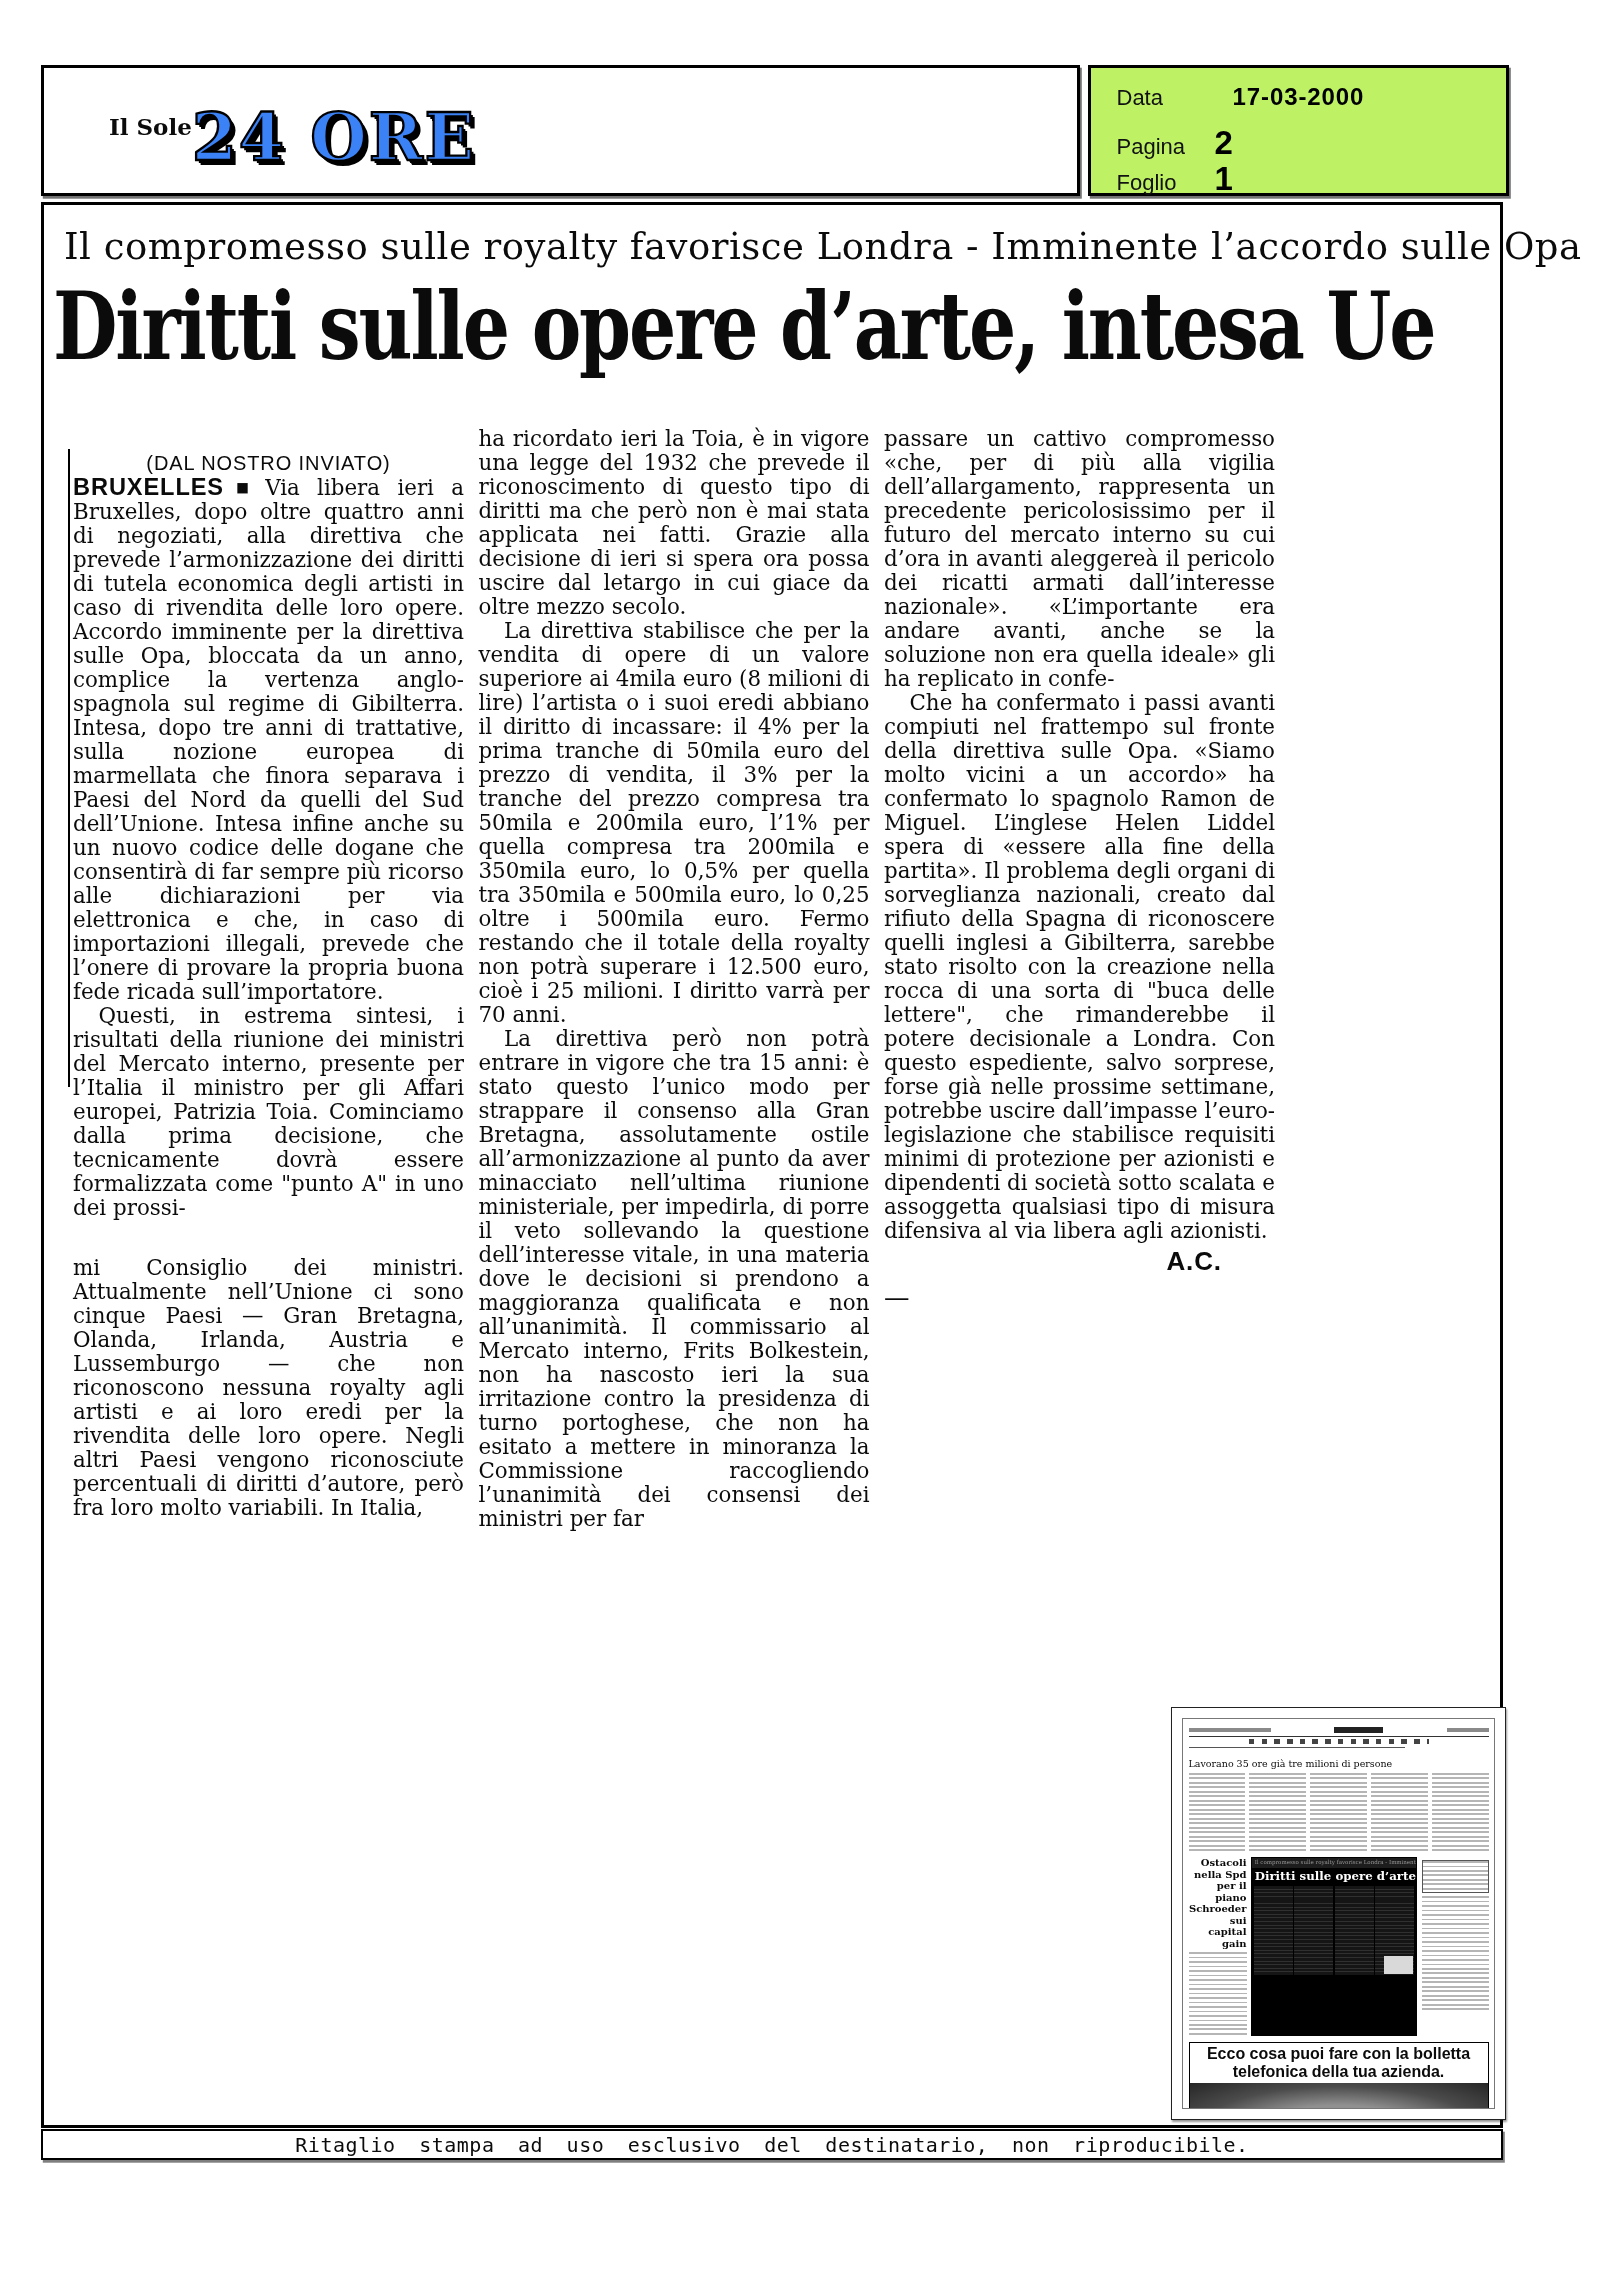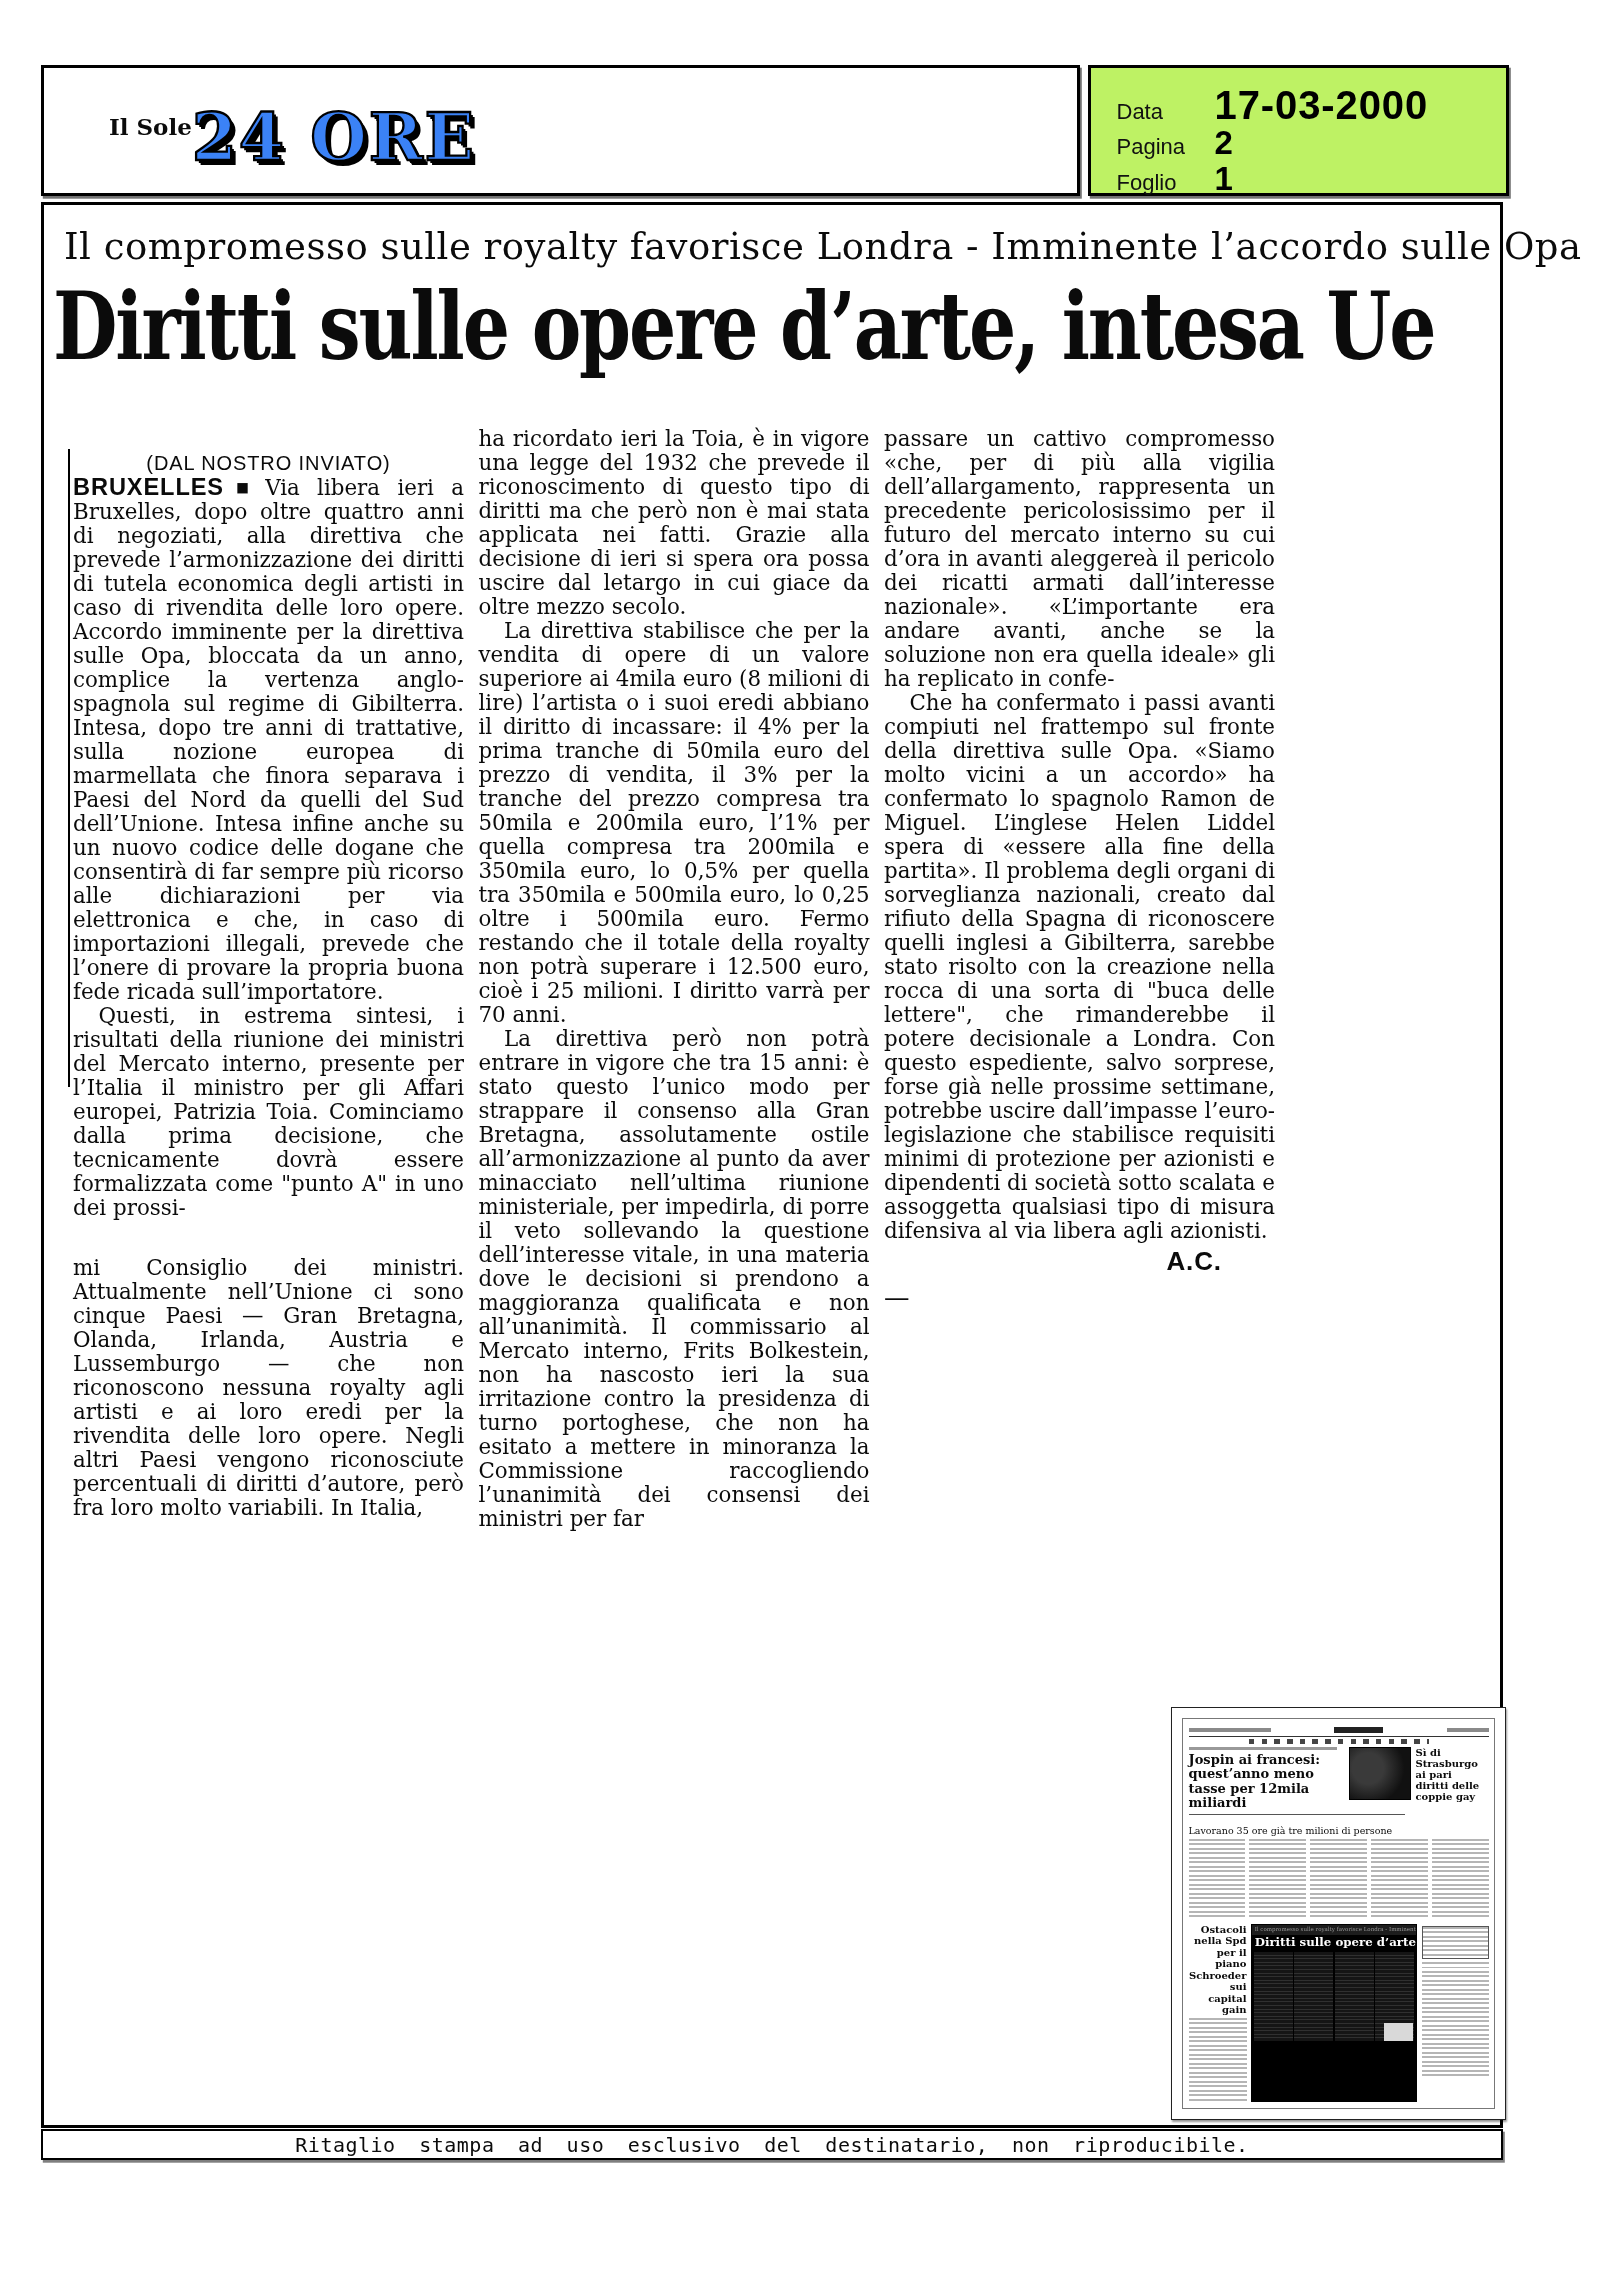--- a/index.html
+++ b/index.html
@@ -28,21 +28,21 @@
     margin-top:20px;
   }
   .meta-box{
     left:1088px;top:65px;width:415px;height:125px;
     border:3.6px solid #000;background:#bef264;box-shadow:1.8px 2.7px 0 rgba(0,0,0,.55);
     font-family:"Liberation Sans",sans-serif;
   }
   .meta-row{position:absolute;left:25.5px;display:flex;align-items:baseline;}
   .meta-row .lbl{width:98px;font-size:22px;color:#111;}
   .meta-row .val{font-weight:bold;color:#000;}
-  .meta-row.r1{top:14.5px;}  .meta-row.r1 .val{font-size:40px;letter-spacing:0.9px;}
+  .meta-row.r1{top:14.5px;}  .meta-row.r1 .val{font-size:24px;letter-spacing:0.9px;margin-left:18px;}
   .meta-row.r2{top:56px;}  .meta-row.r2 .val{font-size:33px;}
   .meta-row.r3{top:92px;} .meta-row.r3 .val{font-size:33px;}
 
   
   .article-box{
     left:41px;top:202px;width:1456px;height:1920px;
     border:3.6px solid #000;background:#fff;
   }
   .kicker{
     position:absolute;left:20px;top:20px;width:1418px;
@@ -201,28 +201,20 @@
   <div class="thumb">
     <div class="mini">
 
       <div class="mini-masthead">
         <div class="bar b1"></div>
         <div class="bar b2"></div>
         <div class="bar b3"></div>
       </div>
       <div class="mini-dashrow"></div>
 
-      <div class="mini-top">
-        <div class="mini-h1wrap">
-          <div class="mini-kickerline"></div>
-          <p class="mini-h1">Jospin ai francesi: quest’anno meno tasse per 12mila miliardi</p>
-        </div>
-        <div class="mini-photo"></div>
-        <p class="mini-hr">Sì di Strasburgo ai pari diritti delle coppie gay</p>
-      </div>
 
       <div class="mini-sub">Lavorano 35 ore già tre milioni di persone</div>
 
       <div class="mini-textrows">
         <div class="tcol stripes"></div>
         <div class="tcol stripes"></div>
         <div class="tcol stripes"></div>
         <div class="tcol stripes"></div>
         <div class="tcol stripes"></div>
       </div>

